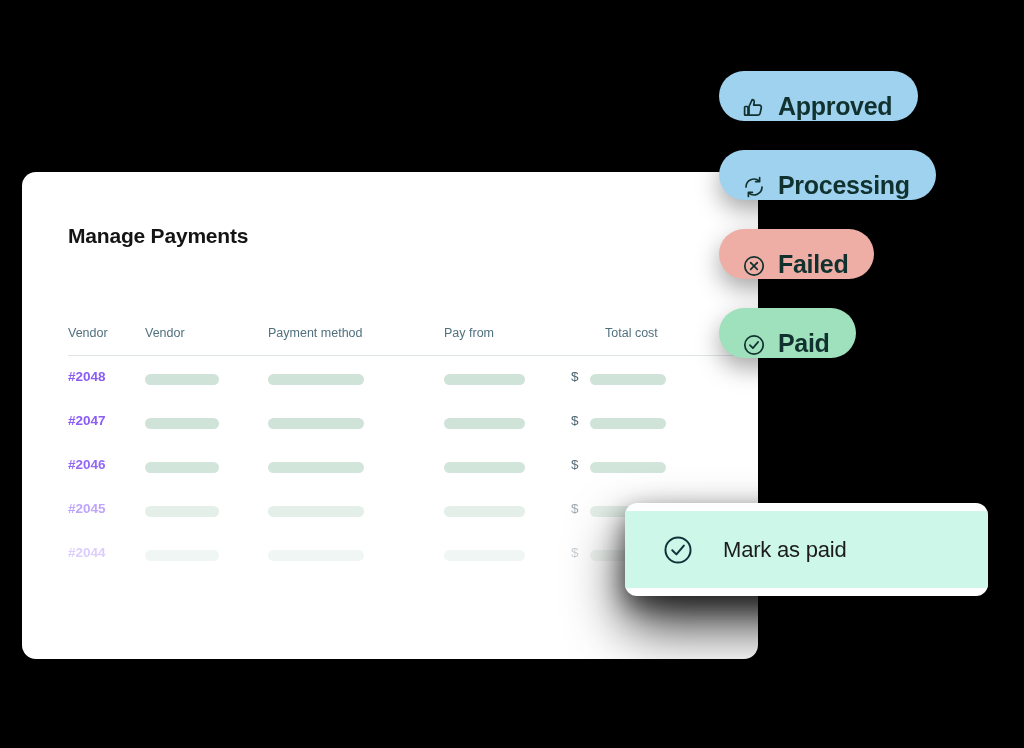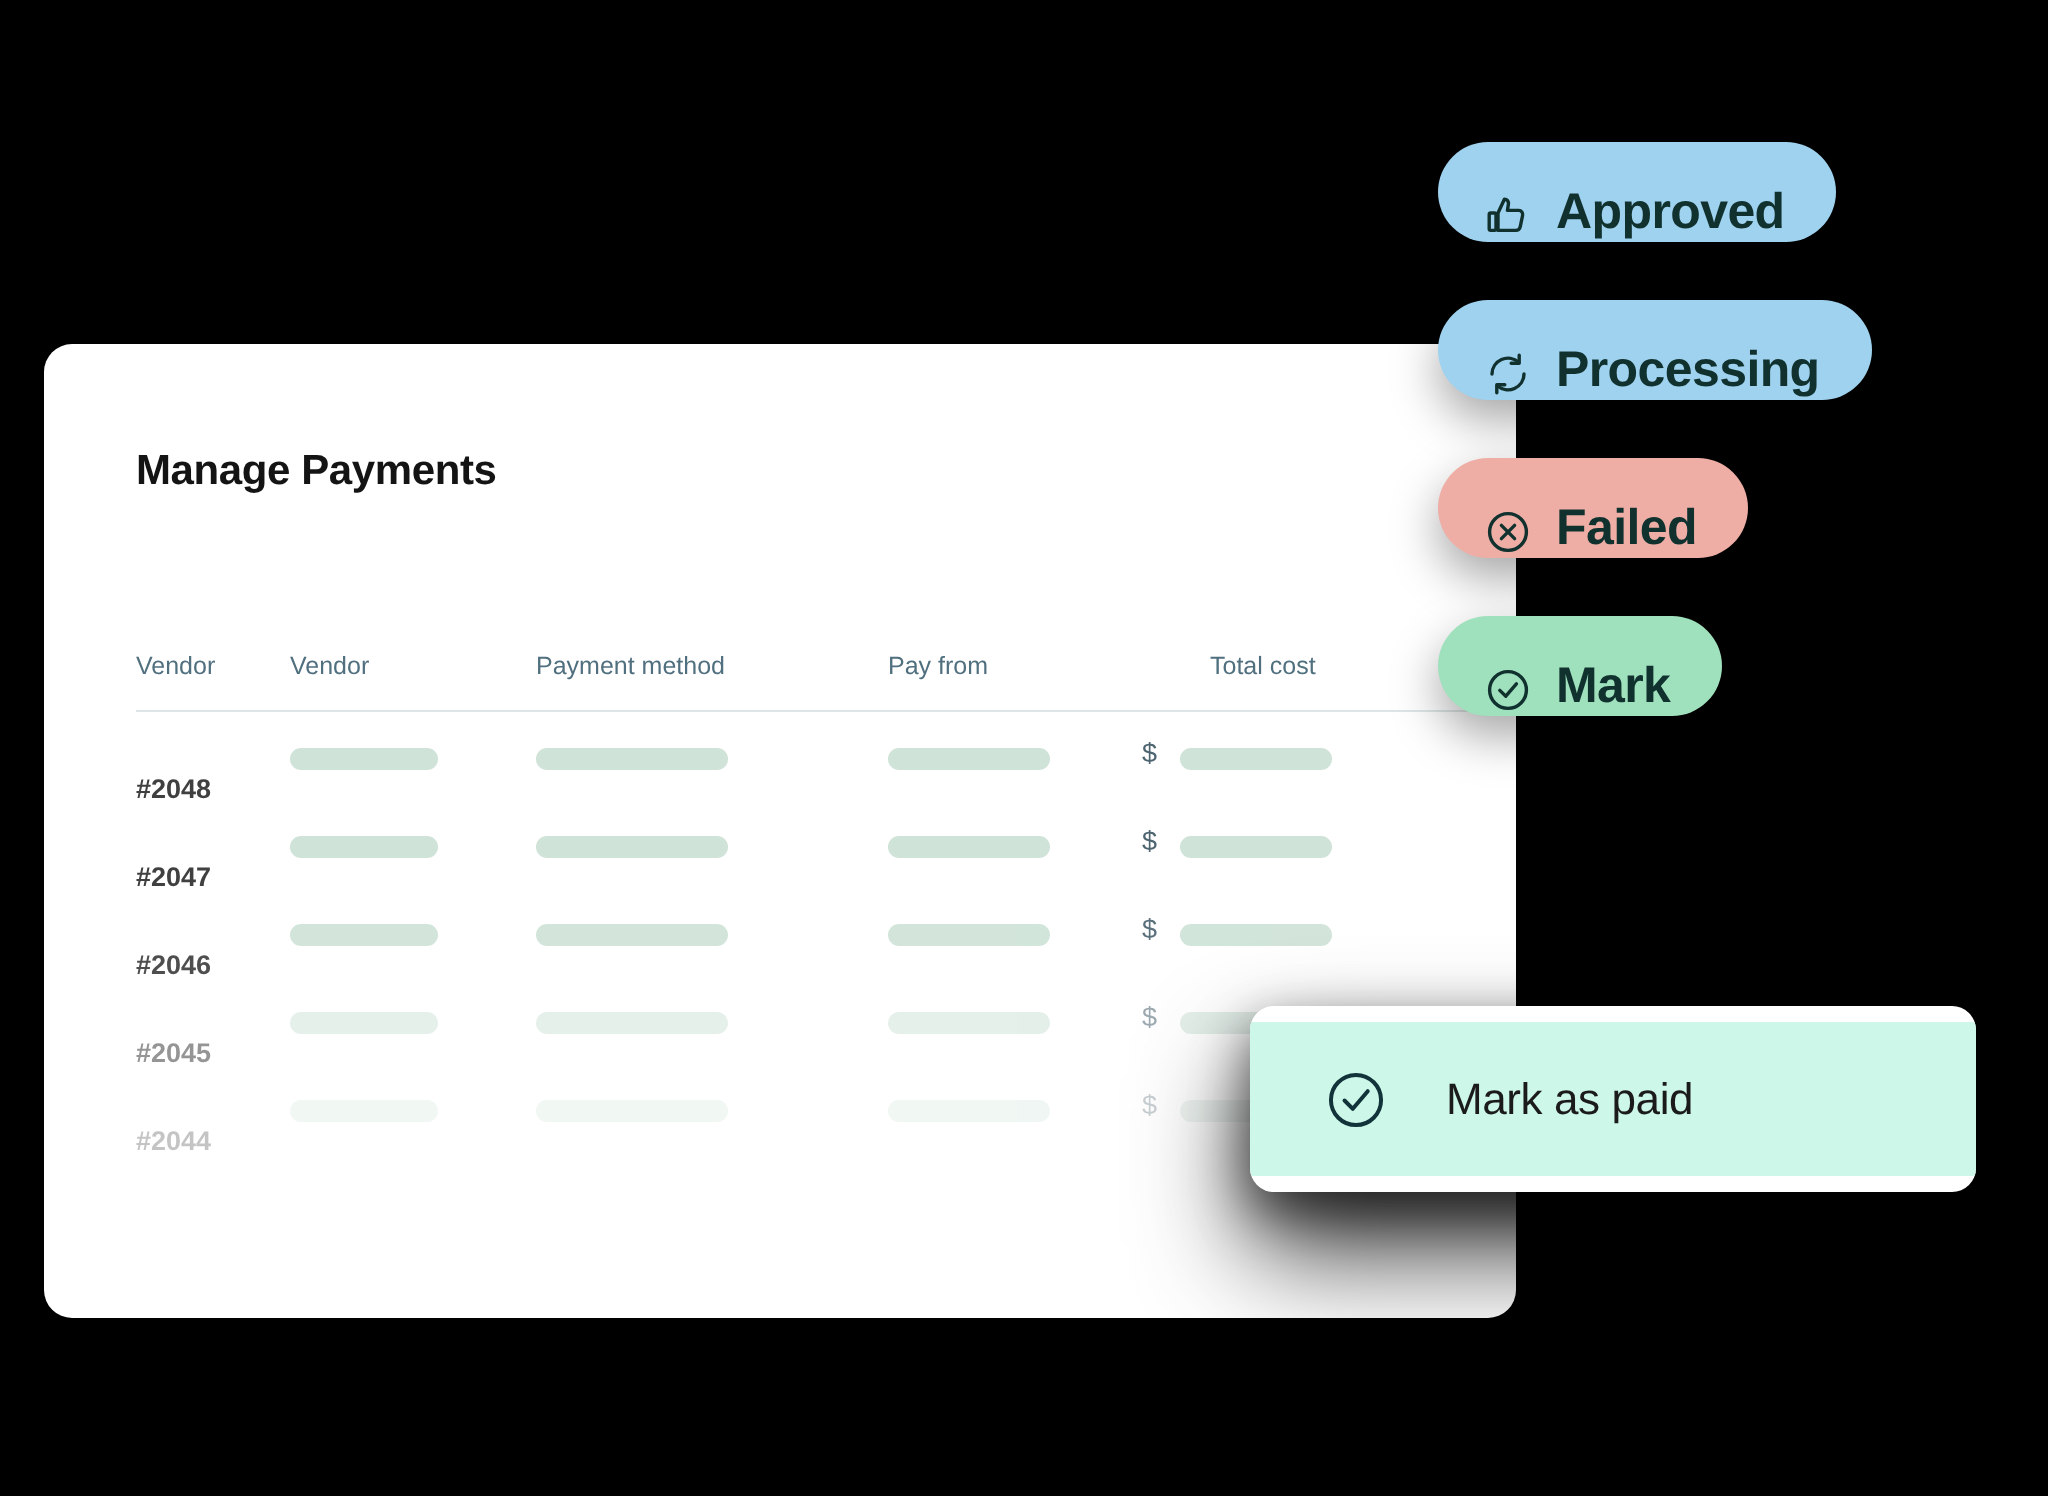--- a/index.html
+++ b/index.html
@@ -72,24 +72,24 @@
   .th.c4 { left: 537px; }
 
   .trow {
     position: relative;
     height: 44px;
   }
 
   .vendor-id {
     position: absolute;
     left: 0px;
-    top: 31px;
+    top: 13px;
     font-size: 13.5px;
     font-weight: bold;
-    color: #404040;
+    color: #8b5cf6;
     white-space: nowrap;
   }
 
   .bar {
     position: absolute;
     top: 18px;
     height: 11px;
     border-radius: 6px;
     background: #cfe3d8;
   }
@@ -283,21 +283,21 @@
     <span>Failed</span>
   </div>
 
   <div class="pill" id="pill-paid">
     <span class="glyph">
       <svg width="24" height="24" viewBox="0 0 24 24" fill="none" stroke="#11312f" stroke-width="1.7" stroke-linecap="round" stroke-linejoin="round">
         <circle cx="12" cy="12" r="9.2"></circle>
         <polyline points="7.9,12.2 10.9,15.1 16.2,8.9"></polyline>
       </svg>
     </span>
-    <span>Mark</span>
+    <span>Paid</span>
   </div>
 
 
   <div class="dropdown">
 
     <div class="menu-item active">
       <span class="mglyph">
         <svg width="32" height="32" viewBox="0 0 24 24" fill="none" stroke="#12333a" stroke-width="1.5" stroke-linecap="round" stroke-linejoin="round">
           <circle cx="12" cy="12" r="9.4"></circle>
           <polyline points="7.7,12.2 10.8,15.3 16.4,8.7"></polyline>

